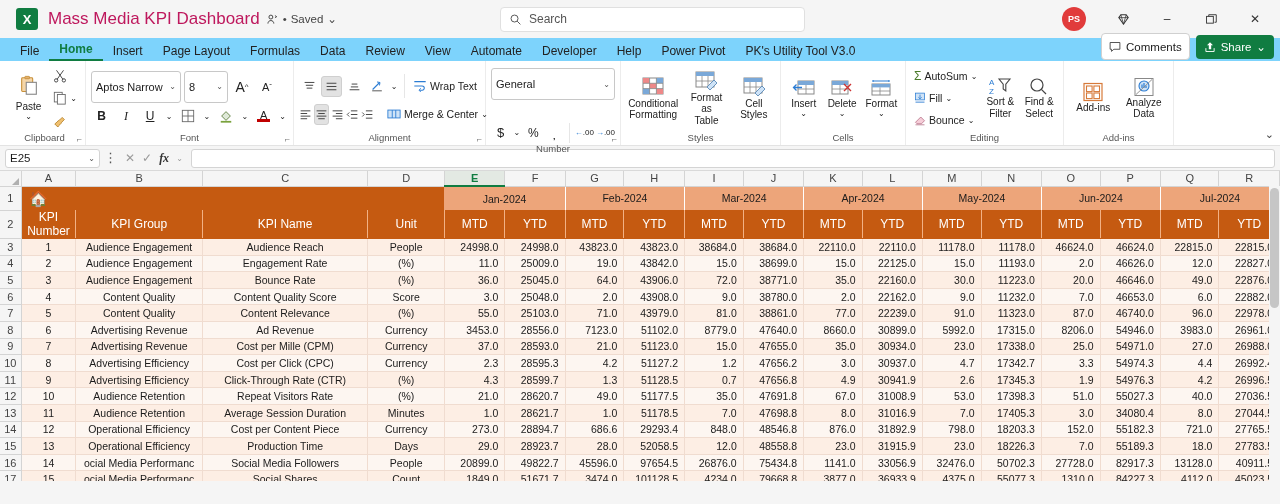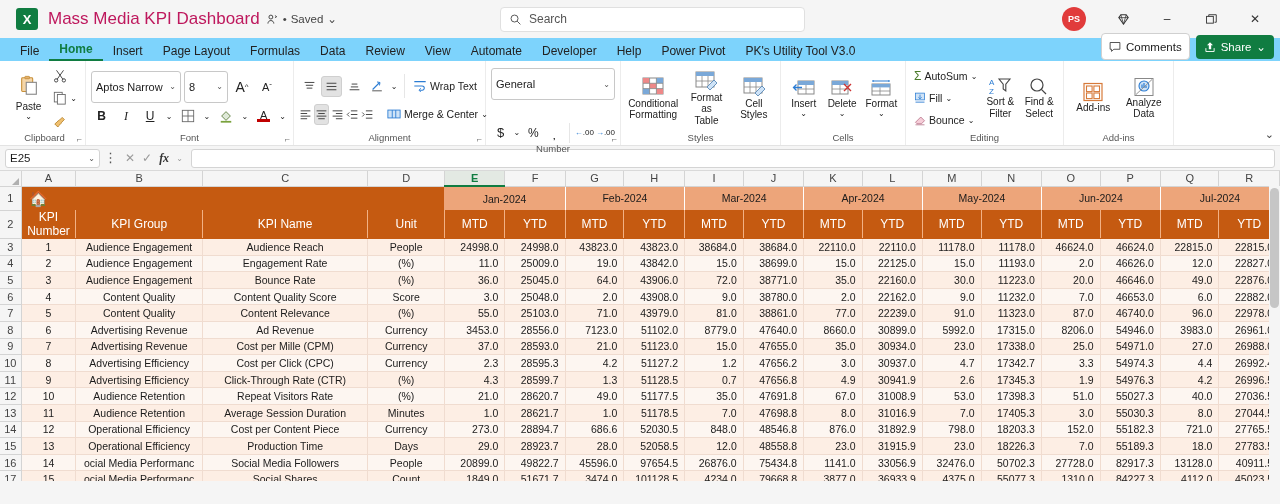--- a/index.html
+++ b/index.html
@@ -804,34 +804,34 @@
           <td class="cell num band1">28621.7</td>
           <td class="cell num band1">1.0</td>
           <td class="cell num band1">51178.5</td>
           <td class="cell num band1">7.0</td>
           <td class="cell num band1">47698.8</td>
           <td class="cell num band1">8.0</td>
           <td class="cell num band1">31016.9</td>
           <td class="cell num band1">7.0</td>
           <td class="cell num band1">17405.3</td>
           <td class="cell num band1">3.0</td>
-          <td class="cell num band1">55030.3</td>
+          <td class="cell num band1">34080.4</td>
           <td class="cell num band1">8.0</td>
           <td class="cell num band1">27044.5</td>
         </tr>
         <tr>
           <td class="rhdr">14</td>
           <td class="cell ctr band2">12</td>
           <td class="cell ctr band2">Operational Efficiency</td>
           <td class="cell ctr band2">Cost per Content Piece</td>
           <td class="cell ctr band2">Currency</td>
           <td class="cell num band2">273.0</td>
           <td class="cell num band2">28894.7</td>
           <td class="cell num band2">686.6</td>
-          <td class="cell num band2">52030.5</td>
+          <td class="cell num band2">29293.4</td>
           <td class="cell num band2">848.0</td>
           <td class="cell num band2">48546.8</td>
           <td class="cell num band2">876.0</td>
           <td class="cell num band2">31892.9</td>
           <td class="cell num band2">798.0</td>
           <td class="cell num band2">18203.3</td>
           <td class="cell num band2">152.0</td>
           <td class="cell num band2">55182.3</td>
           <td class="cell num band2">721.0</td>
           <td class="cell num band2">27765.5</td>

